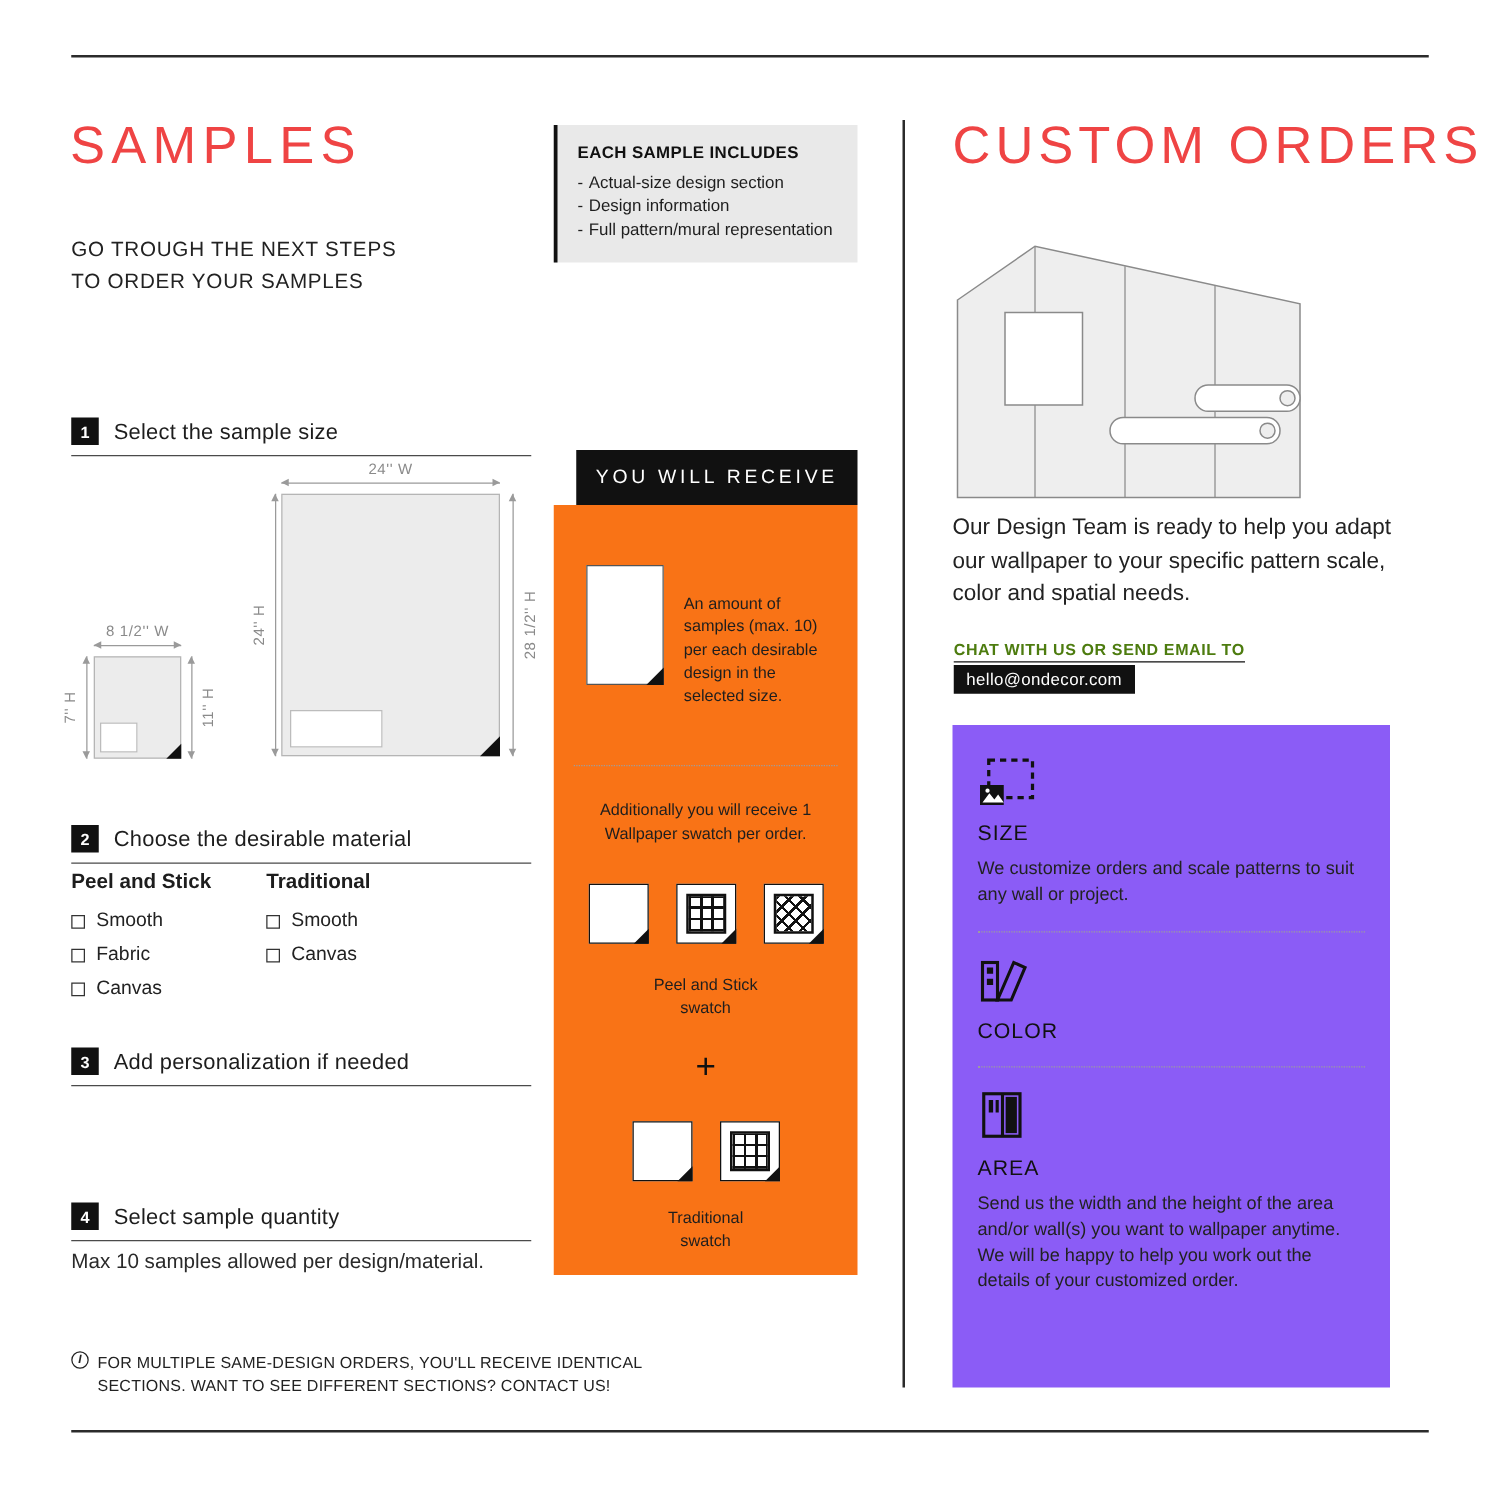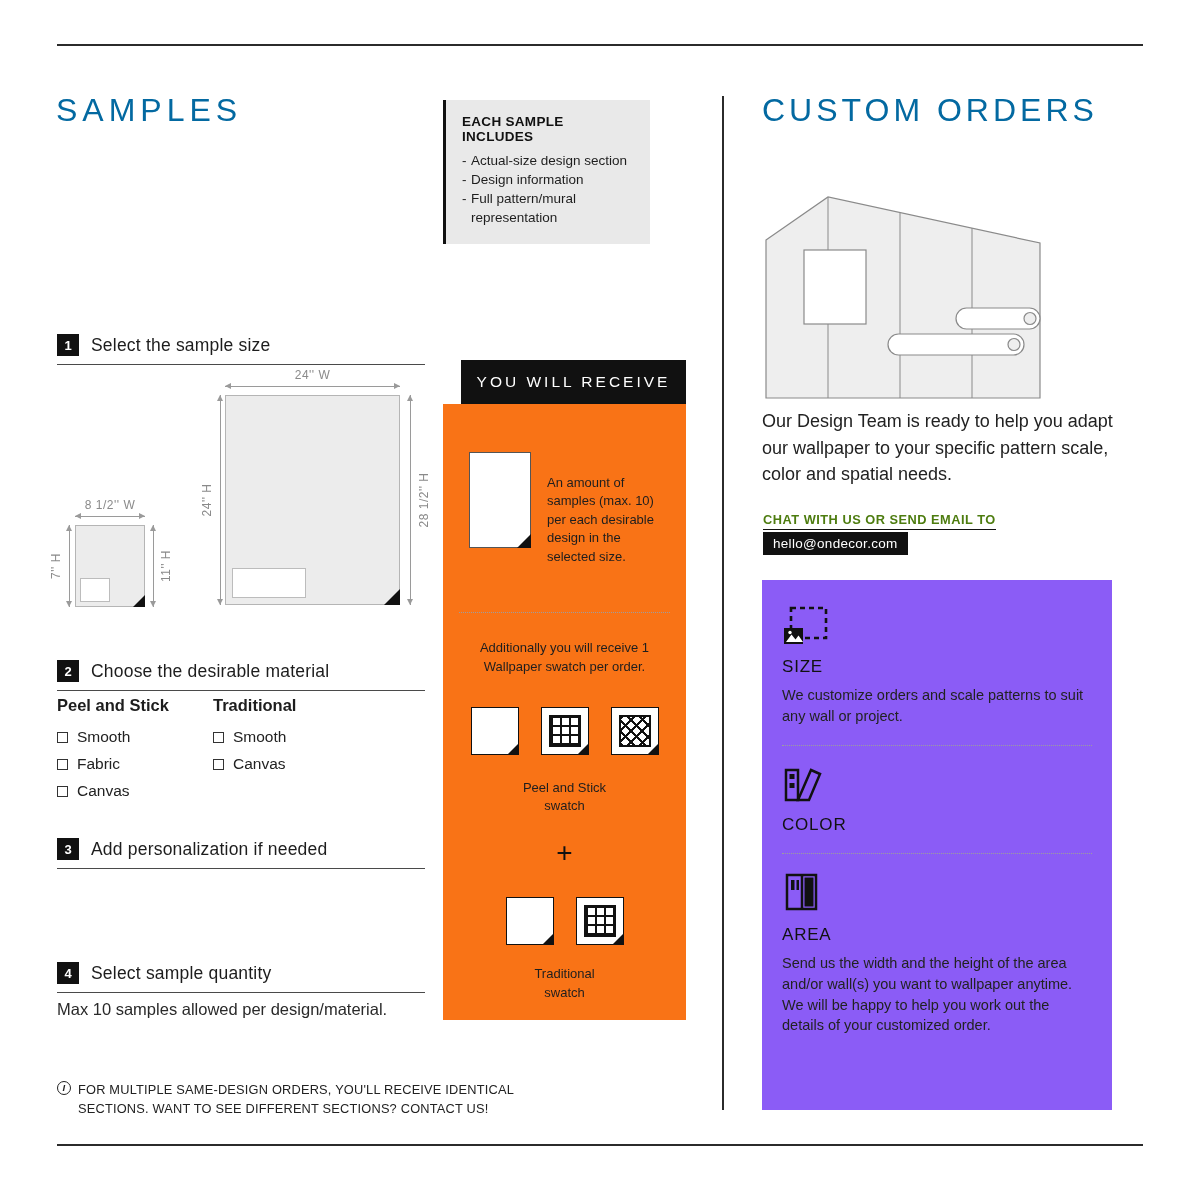--- a/index.html
+++ b/index.html
@@ -4,21 +4,21 @@
 <style>
   * { margin:0; padding:0; box-sizing:border-box; }
   body { background:#fff; font-family:"Liberation Sans", sans-serif; color:#1d1d1d; }
   .page { position:relative; width:1200px; height:1200px; background:#fff; overflow:hidden; }
   .abs { position:absolute; }
 
   .rule { position:absolute; left:57px; width:1086px; height:2px; background:#2b2b2b; }
   .vdivider { position:absolute; left:722px; top:96px; width:2px; height:1014px; background:#2b2b2b; }
 
   
-  .big-title { font-size:32px; letter-spacing:5px; color:#0369a1; font-weight:400; }
+  .big-title { font-size:42px; letter-spacing:5px; color:#ef4444; font-weight:400; }
   .subtitle { font-size:16.5px; letter-spacing:.6px; line-height:1.5; color:#222; }
 
   
   .step-head { position:absolute; left:57px; width:368px; display:flex; align-items:center; gap:12px;
                border-bottom:1px solid #4a4a4a; padding-bottom:8px; }
   .step-num { width:22px; height:22px; background:#111; color:#fff; font-size:13px; font-weight:bold;
               display:flex; align-items:center; justify-content:center; flex:0 0 22px; }
   .step-label { font-size:17.5px; color:#1d1d1d; letter-spacing:.2px; }
   .step-text { position:absolute; left:57px; width:350px; font-size:16.5px; line-height:1.4; color:#2a2a2a; }
 
@@ -53,21 +53,21 @@
   .mat-row { display:flex; align-items:center; gap:9px; margin-bottom:9px; font-size:15.5px; color:#222; cursor:default; }
   .chk { width:11px; height:11px; border:1.5px solid #333; flex:0 0 11px; background:#fff; }
 
   
   .footnote { position:absolute; left:57px; top:1080px; width:480px; padding-left:21px;
               font-size:12.8px; letter-spacing:.2px; line-height:1.5; color:#222; text-transform:uppercase; }
   .info-icon { position:absolute; left:0; top:1px; width:14px; height:14px; border:1.3px solid #222; border-radius:50%;
                font-size:9.5px; line-height:12px; text-align:center; font-style:italic; font-weight:bold; color:#222; }
 
   
-  .includes { position:absolute; left:443px; top:100px; width:207px; background:#e9e9e9;
+  .includes { position:absolute; left:443px; top:100px; width:243px; background:#e9e9e9;
               border-left:3px solid #111; padding:14px 16px 16px; }
   .includes-title { font-size:13.5px; font-weight:bold; letter-spacing:.3px; margin-bottom:8px; color:#111; }
   .includes ul { list-style:none; }
   .includes li { position:relative; padding-left:9px; font-size:13.5px; line-height:1.4; color:#1e1e1e; }
   .includes li::before { content:"-"; position:absolute; left:0; }
 
   
   .receive { position:absolute; left:443px; top:360px; width:243px; }
   .receive-head { background:#111; color:#fff; text-align:center; font-size:15.5px; letter-spacing:3px;
                   height:44px; line-height:44px;margin-left:18px; }
@@ -111,20 +111,24 @@
 <body>
 
 <div class="page">
 
   <div class="rule" style="top:44px"></div>
   <div class="rule" style="top:1144px"></div>
   <div class="vdivider"></div>
 
   <h1 class="abs big-title" style="left:56px; top:92px">SAMPLES</h1>
 
+  <div class="abs subtitle" style="left:57px; top:188px">
+    <span style="display:block">GO TROUGH THE NEXT STEPS</span>
+    <span style="display:block">TO ORDER YOUR SAMPLES</span>
+  </div>
 
   <div class="step-head" style="top:334px">
     <span class="step-num">1</span>
     <span class="step-label">Select the sample size</span>
   </div>
 
   <div class="diagram">
 
     <div class="sheet" style="left:168px; top:27px; width:175px; height:210px">
       <span class="sheet-inner" style="left:6px; bottom:6px; width:74px; height:30px"></span>

